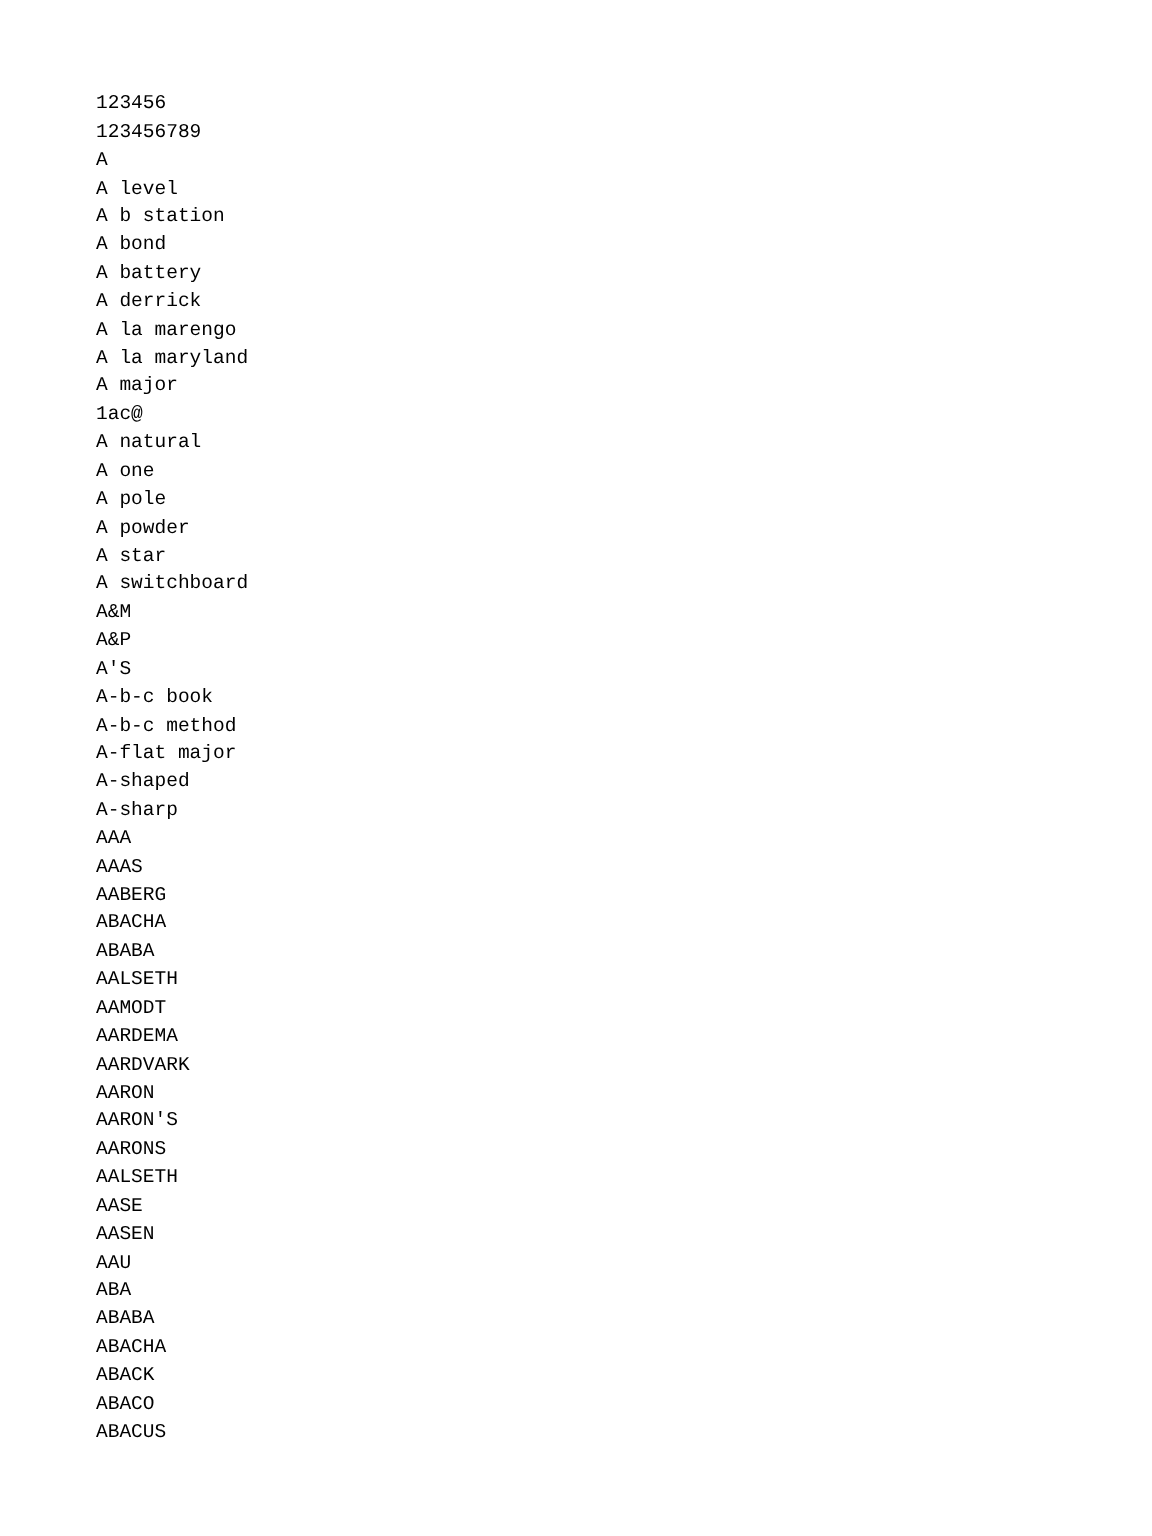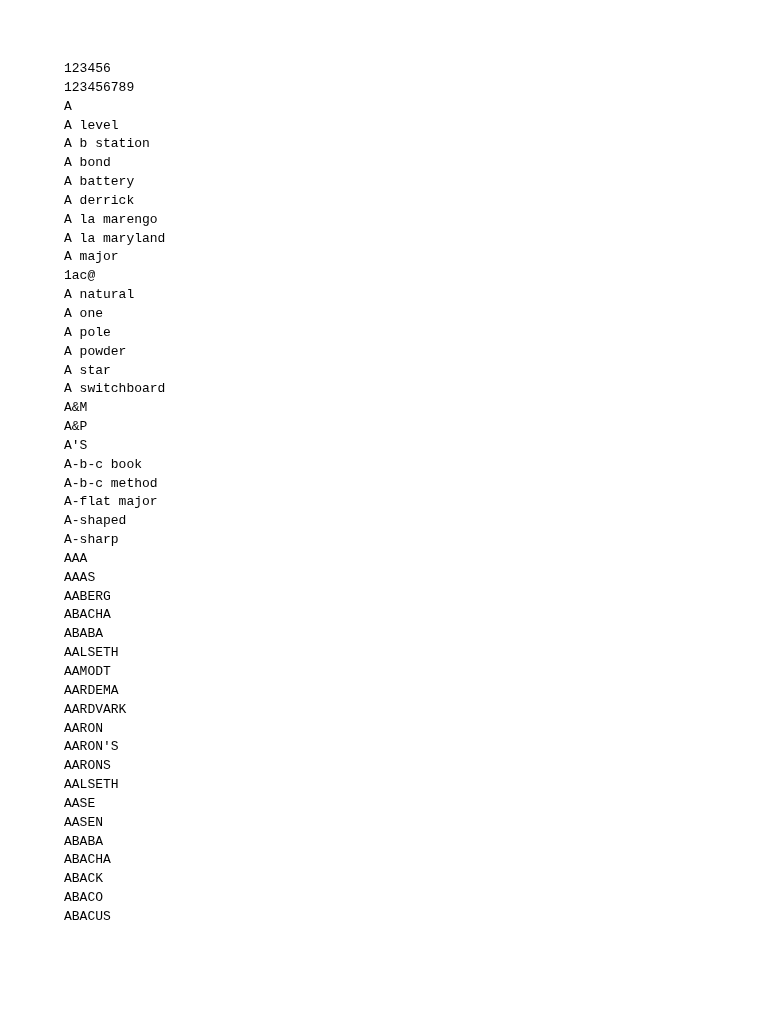--- a/index.html
+++ b/index.html
@@ -61,18 +61,20 @@
     <div class="list-item">AALSETH</div>
     <div class="list-item">AAMODT</div>
     <div class="list-item">AARDEMA</div>
     <div class="list-item">AARDVARK</div>
     <div class="list-item">AARON</div>
     <div class="list-item">AARON'S</div>
     <div class="list-item">AARONS</div>
     <div class="list-item">AALSETH</div>
     <div class="list-item">AASE</div>
     <div class="list-item">AASEN</div>
+    <div class="list-item">AAU</div>
+    <div class="list-item">ABA</div>
     <div class="list-item">ABABA</div>
     <div class="list-item">ABACHA</div>
     <div class="list-item">ABACK</div>
     <div class="list-item">ABACO</div>
     <div class="list-item">ABACUS</div>
   </div>
 
 </body></html>

